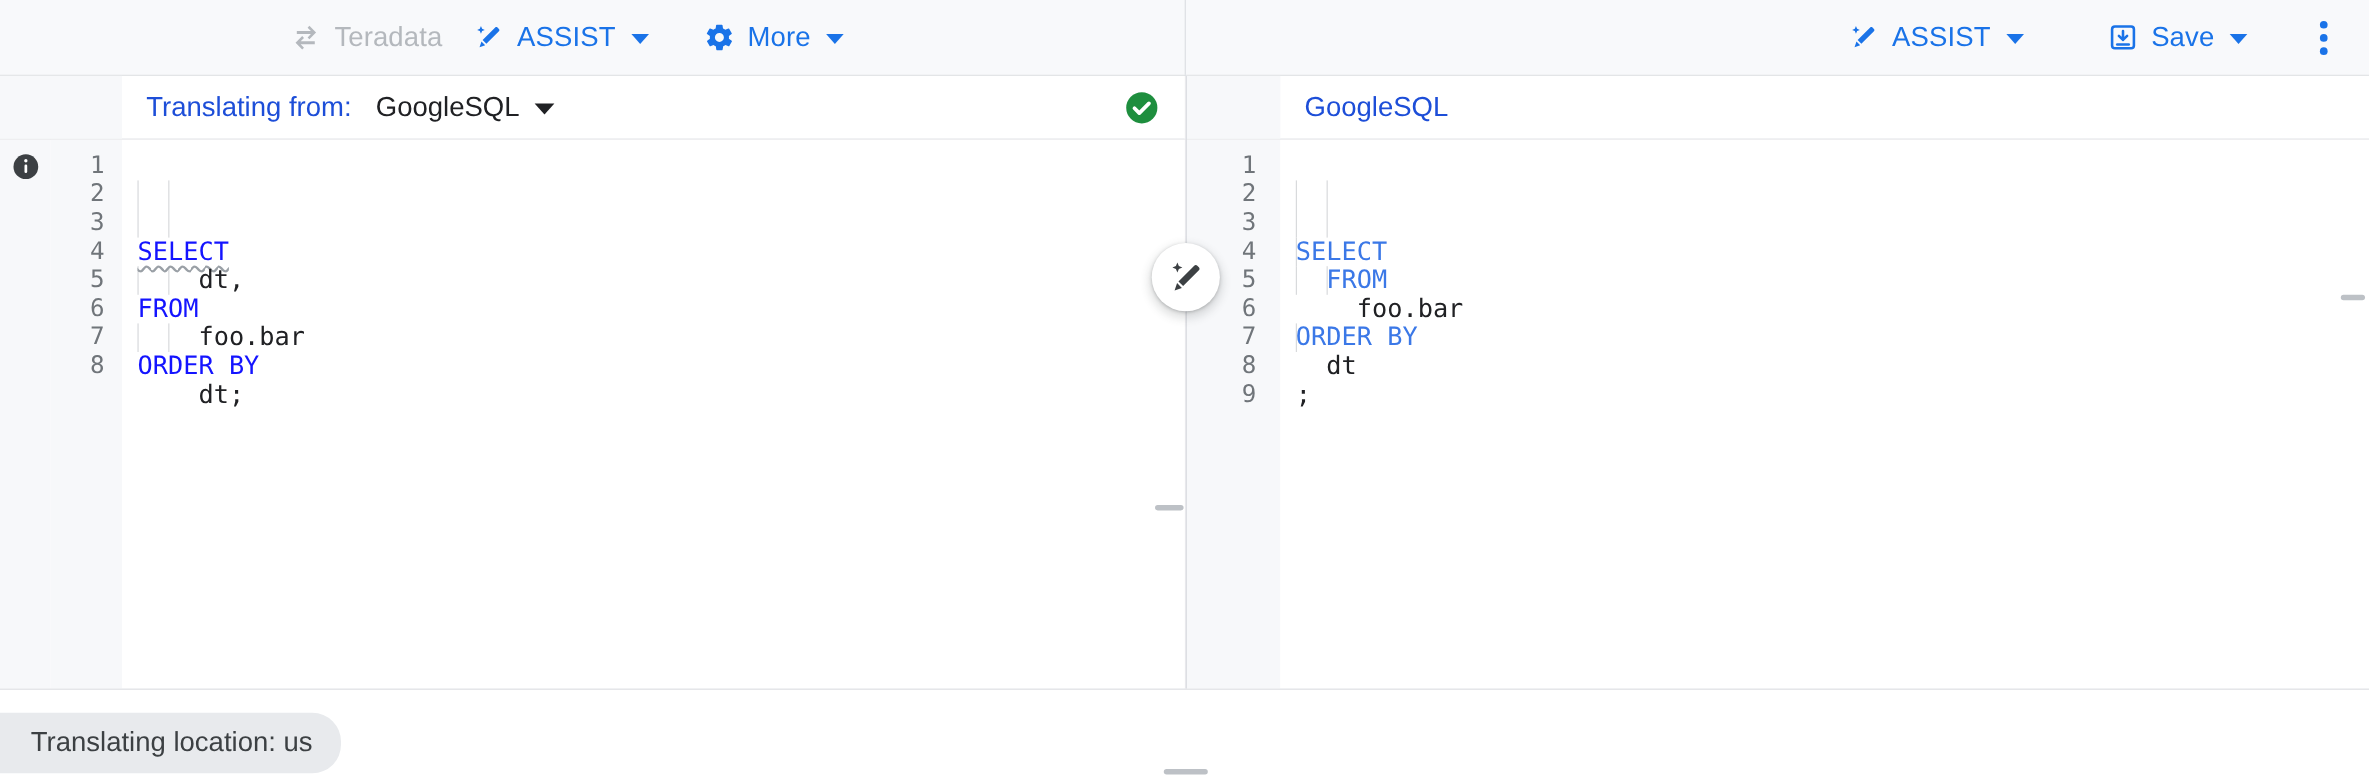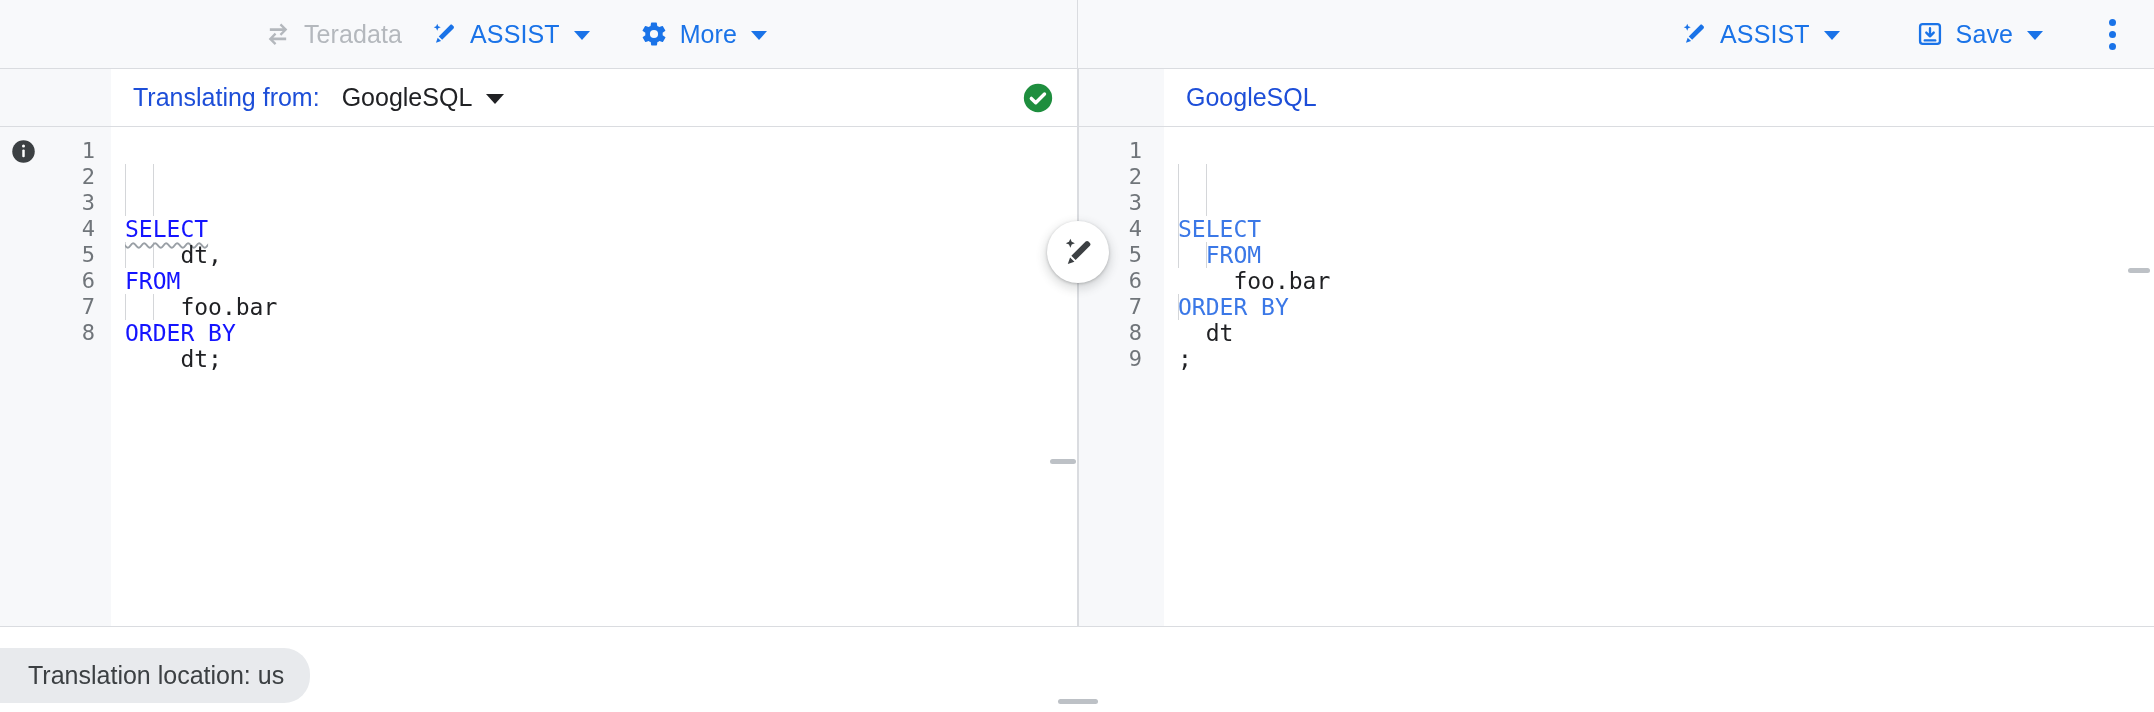--- a/index.html
+++ b/index.html
@@ -308,17 +308,17 @@
 
     <div class="assist-fab">
       <svg width="34" height="34" viewBox="0 0 24 24" fill="#3c4043">
         <path d="M6.6 2.6l.95 2.25L9.8 5.8l-2.25.95L6.6 9l-.95-2.25L3.4 5.8l2.25-.95z"></path>
         <path d="M19.4 4.6c-.55-.55-1.45-.55-2 0L7.3 14.7l3 3L20.4 7.6c.55-.55.55-1.45 0-2zM6.4 15.8l-1.6 4.7 4.7-1.6z"></path>
       </svg>
     </div>
   </div>
 
   <div class="footer">
-    <div class="loc-chip">Translation location: us</div>
+    <div class="loc-chip">Translating location: us</div>
     <div class="bottom-grip"></div>
   </div>
 
 </div>
 
 </body></html>

